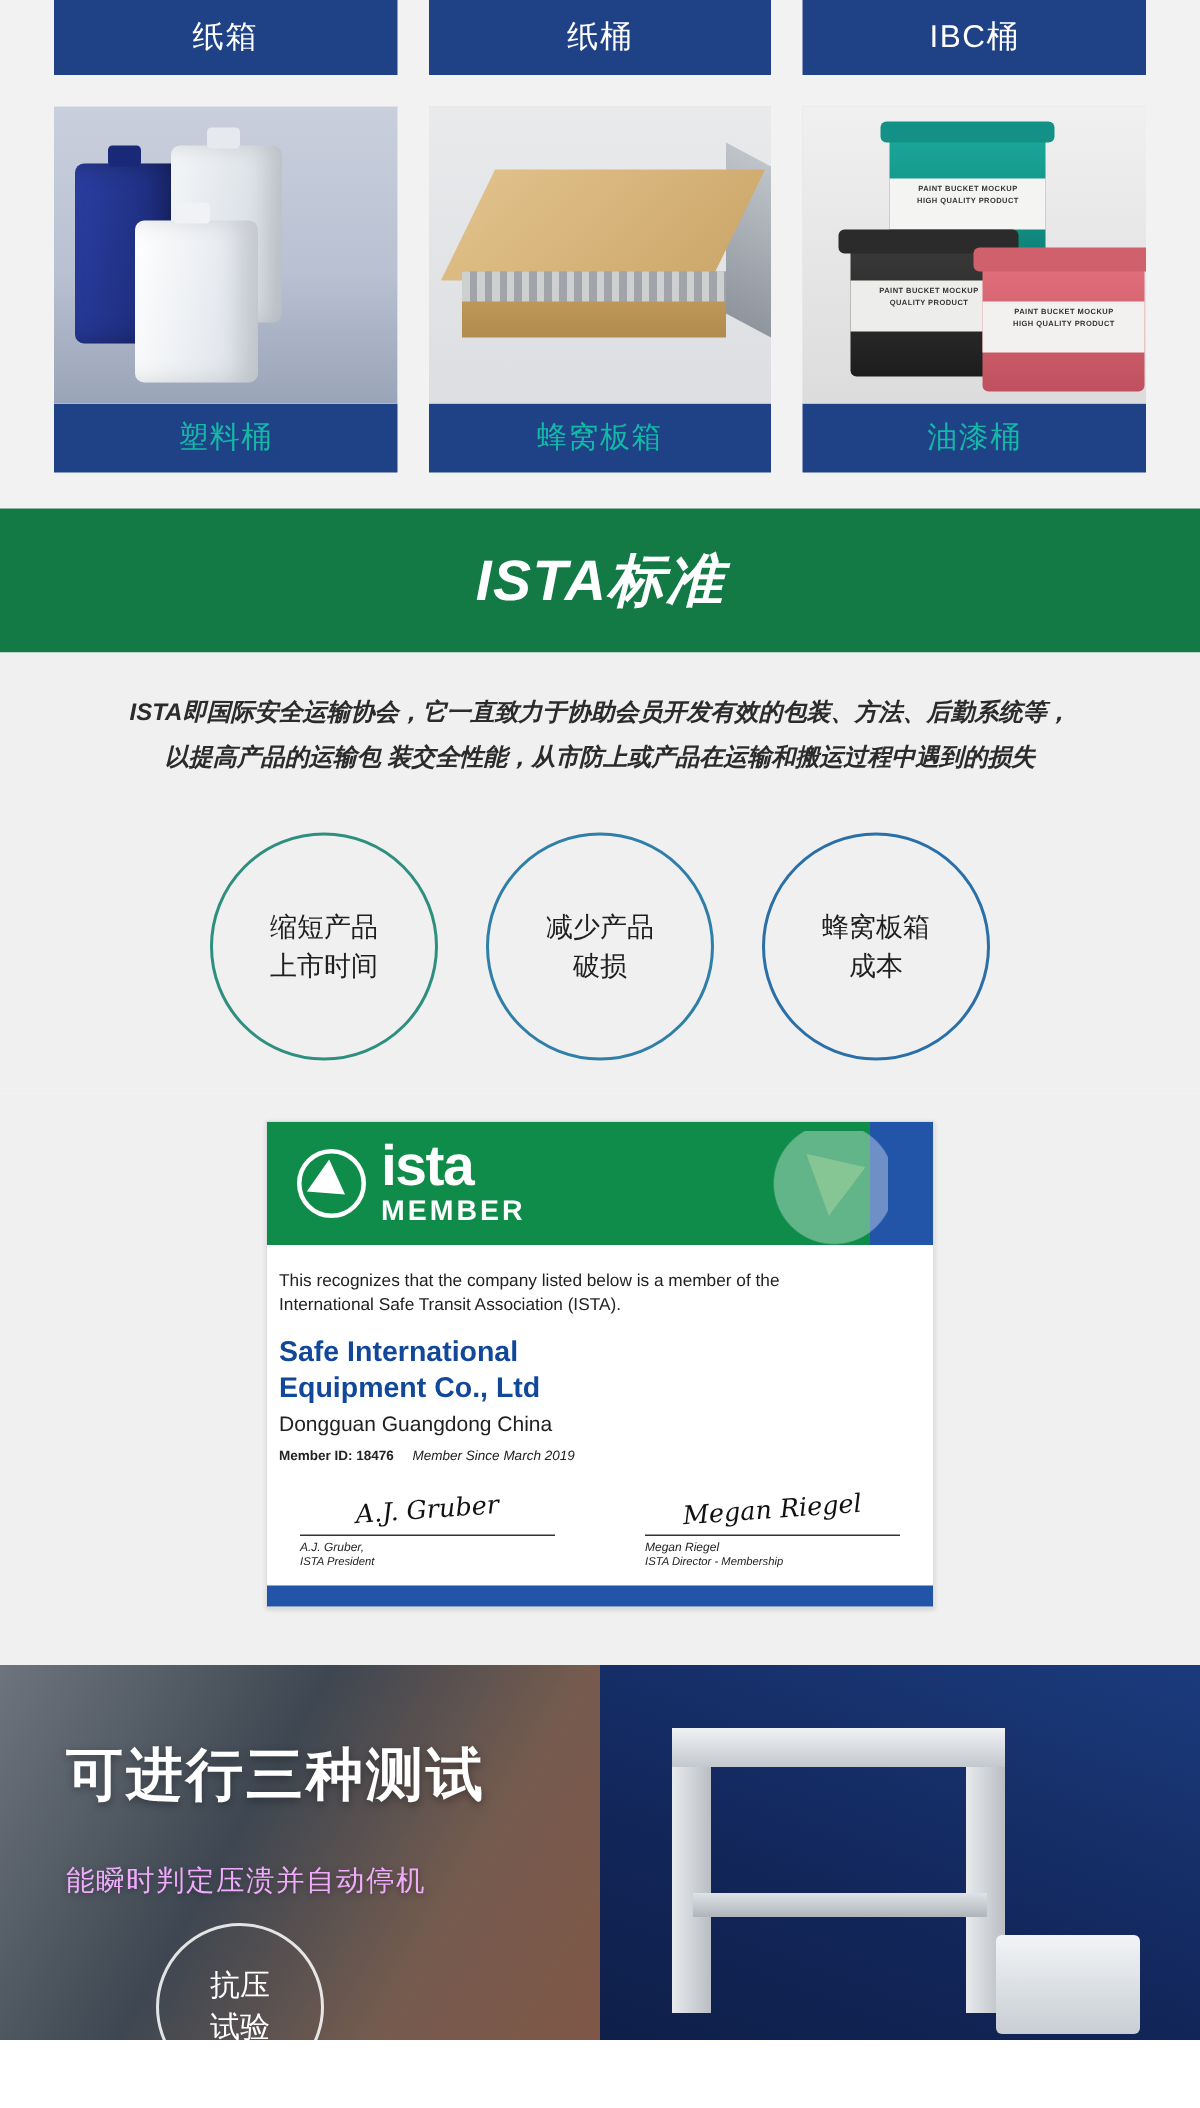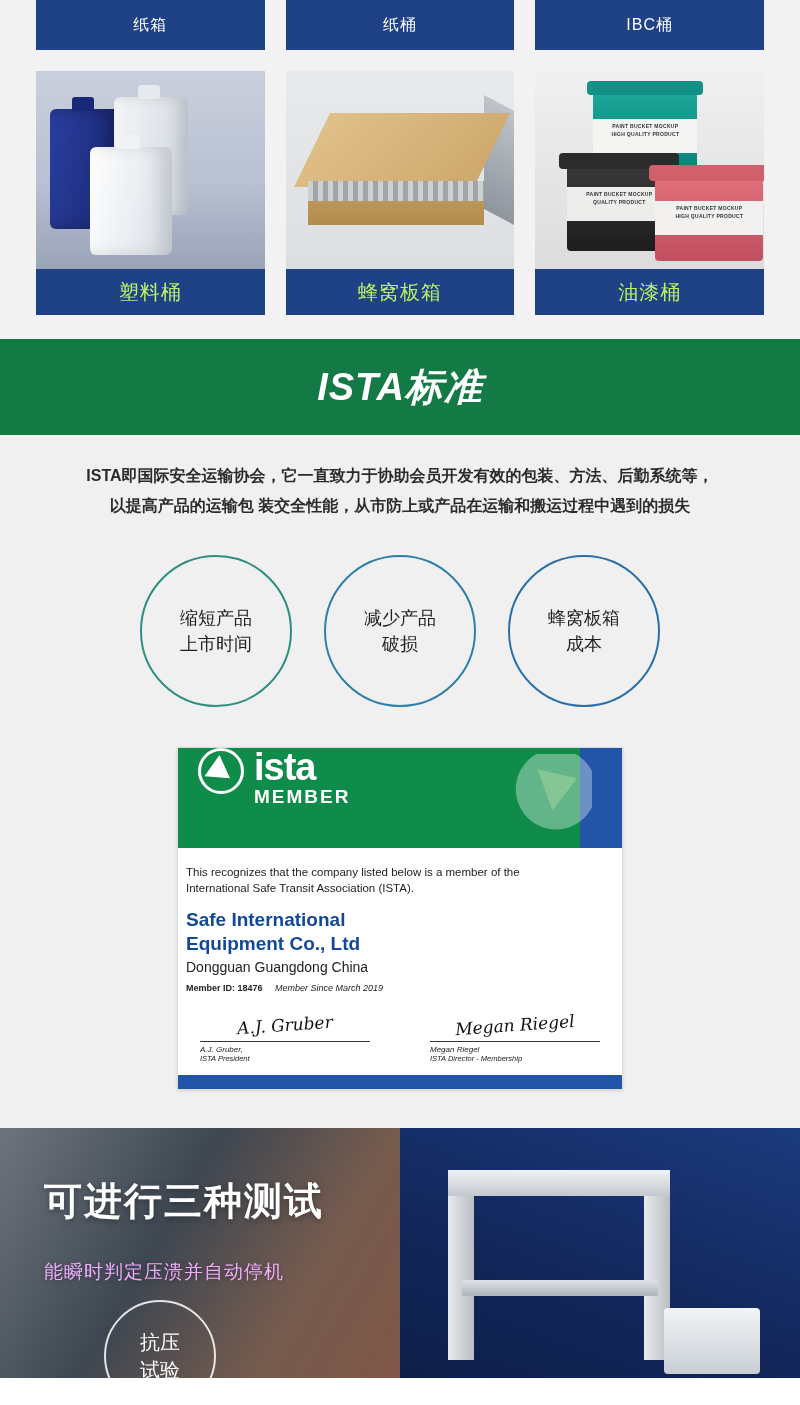--- a/index.html
+++ b/index.html
@@ -18,35 +18,35 @@
   }
   .prod-grid {
     display: grid;
     grid-template-columns: repeat(3, 1fr);
     gap: 21px;
   }
   .prod-label-top {
     background: #1f4287;
     color: #fff;
     text-align: center;
-    font-size: 16px;
+    font-size: 21px;
     line-height: 50px;
     height: 50px;
     letter-spacing: 1px;
   }
   .prod-card { display: flex; flex-direction: column; }
   .prod-img {
     height: 198px;
     position: relative;
     overflow: hidden;
     background: #ddd;
   }
   .prod-label-bottom {
     background: #1f4287;
-    color: #bef264;
+    color: #14b8a6;
     text-align: center;
     font-size: 20px;
     line-height: 46px;
     height: 46px;
     letter-spacing: 1px;
   }
 
   
   .art-jerry {
     width: 100%; height: 100%;
@@ -157,20 +157,21 @@
   }
 
   
   .ista-body {
     background: #f0f0f0;
     padding: 26px 80px 0 80px;
   }
   .ista-desc {
     font-size: 16px;
     line-height: 30px;
+    font-style: italic;
     font-weight: bold;
     text-align: center;
     color: #2b2b2b;
   }
 
   .circles {
     display: flex;
     justify-content: center;
     gap: 32px;
     padding: 34px 0 22px 0;
@@ -196,25 +197,25 @@
     padding: 18px 0 38px 0;
     display:flex; justify-content:center;
   }
   .cert {
     width: 446px;
     background: #fff;
     border: 1px solid #dcdcdc;
     box-shadow: 0 1px 3px rgba(0,0,0,.12);
   }
   .cert-head {
-    height: 100px;
+    height: 82px;
     background: #0f8c4a;
     position: relative;
     overflow: hidden;
-    display: flex; align-items: flex-start;
+    display: flex; align-items: center;
   }
   .cert-head .blue-edge {
     position:absolute; right:0; top:0; width:42px; height:100%;
     background:#2255a8;
   }
   .cert-head .swoosh {
     position:absolute; right:30px; top:6px; width:120px; height:88px;
     background: radial-gradient(circle at 70% 40%, rgba(255,255,255,.35) 0 40%, transparent 41%);
   }
   .cert-head .arrow {

